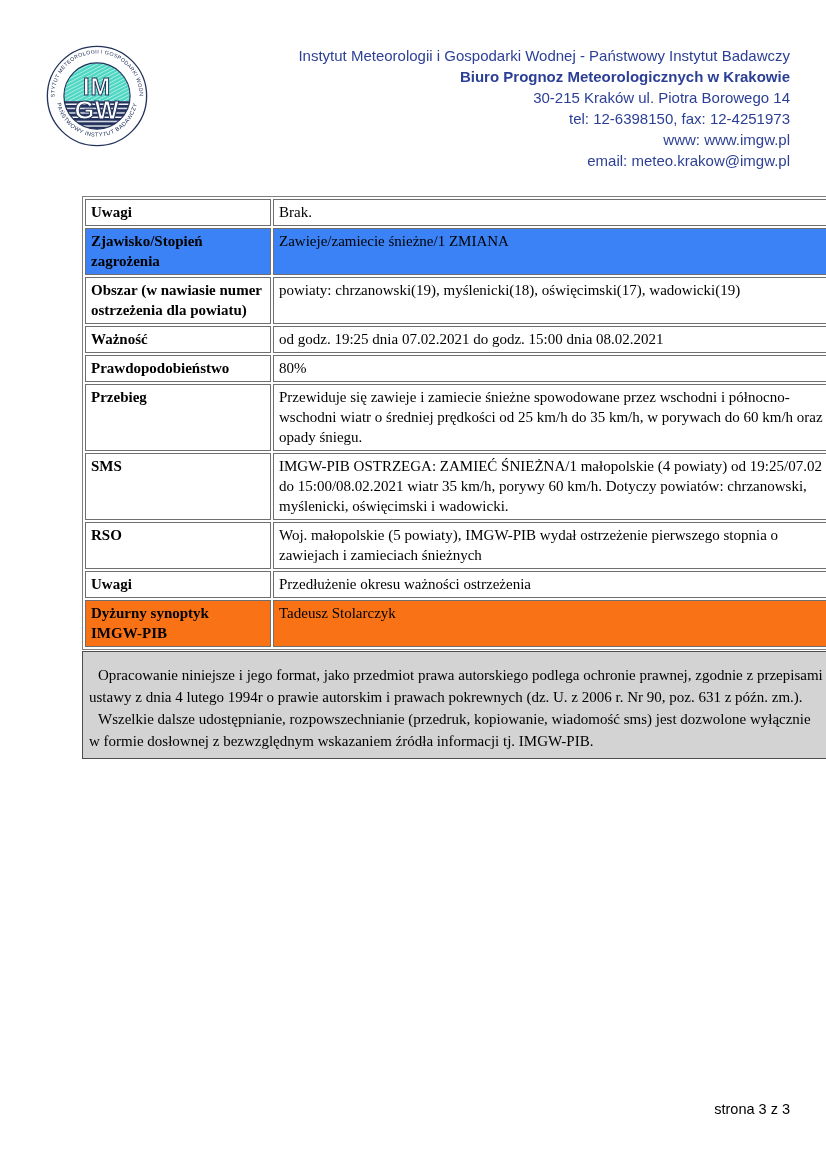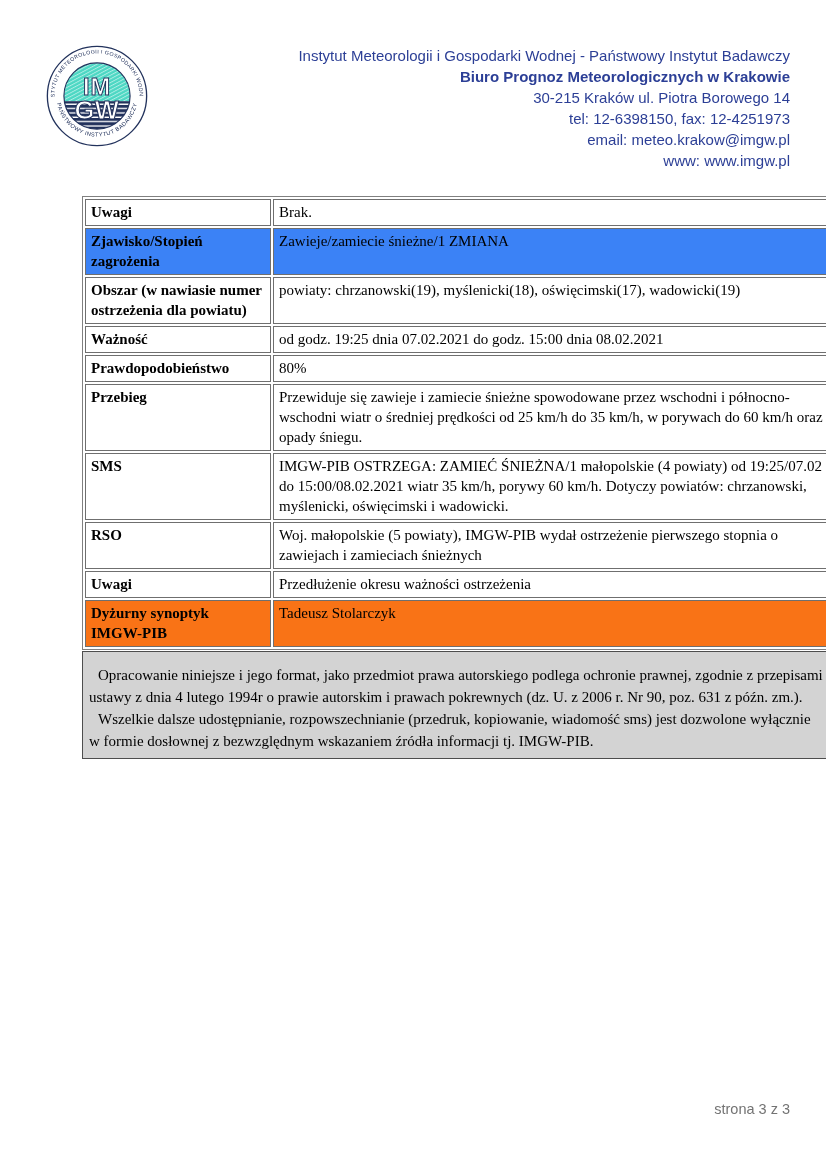--- a/index.html
+++ b/index.html
@@ -64,21 +64,21 @@
     padding:12px 8px 6px 6px;
     font-size:15px;
     line-height:22px;
   }
   .note-block p { text-indent:9px; }
 
   
   .page-num {
     position:absolute; top:1101px; right:36px;
     font-family:"Liberation Sans", sans-serif;
-    font-size:14.5px; color:#737373;
+    font-size:14.5px; color:#000000;
   }
 </style>
 </head>
 <body>
 
 <div class="page">
 
   <div class="header">
     <div class="logo-wrap">
       <svg viewBox="0 0 110 110" width="104" height="108" aria-hidden="true">
@@ -111,22 +111,22 @@
         <text font-family="Liberation Sans, sans-serif" font-size="6" fill="#22325C" letter-spacing="0.5">
           <textPath href="#arcBot" startOffset="50%" text-anchor="middle">PAŃSTWOWY INSTYTUT BADAWCZY</textPath>
         </text>
       </svg>
     </div>
     <div class="header-text">
       <div>Instytut Meteorologii i Gospodarki Wodnej - Państwowy Instytut Badawczy</div>
       <div class="bold">Biuro Prognoz Meteorologicznych w Krakowie</div>
       <div>30-215 Kraków ul. Piotra Borowego 14</div>
       <div>tel: 12-6398150, fax: 12-4251973</div>
+      <div>www: www.imgw.pl</div>
       <div>email: meteo.krakow@imgw.pl</div>
-      <div>www: www.imgw.pl</div>
     </div>
   </div>
 
   <div class="content">
     <table class="warning">
       <tbody>
         <tr>
           <td class="cell-label">Uwagi</td>
           <td>Brak.</td>
         </tr>

